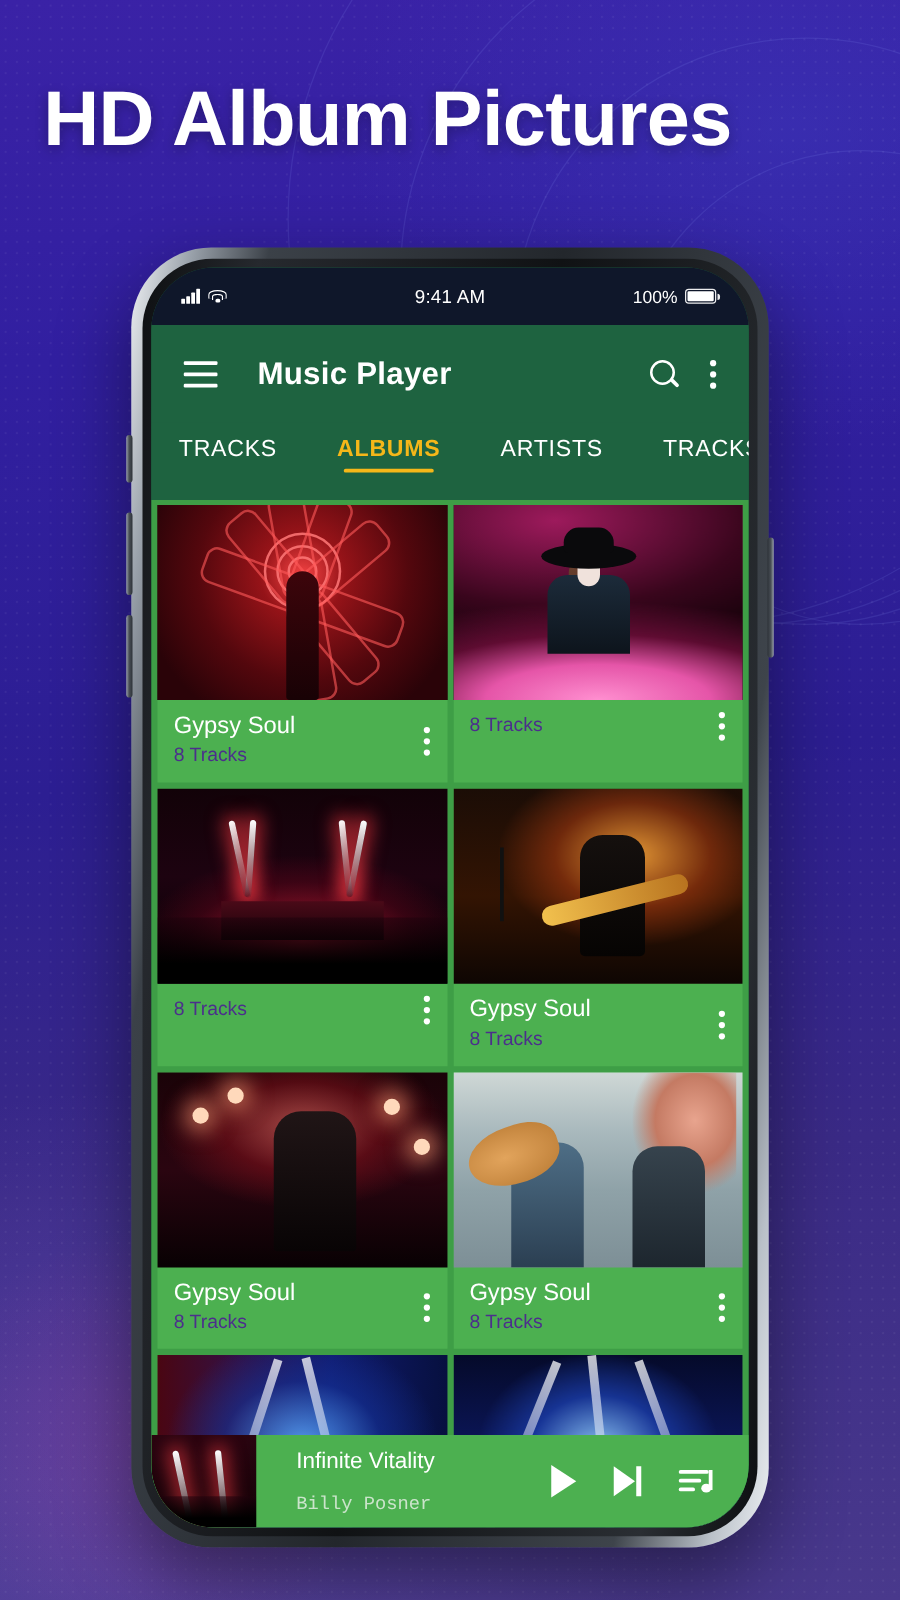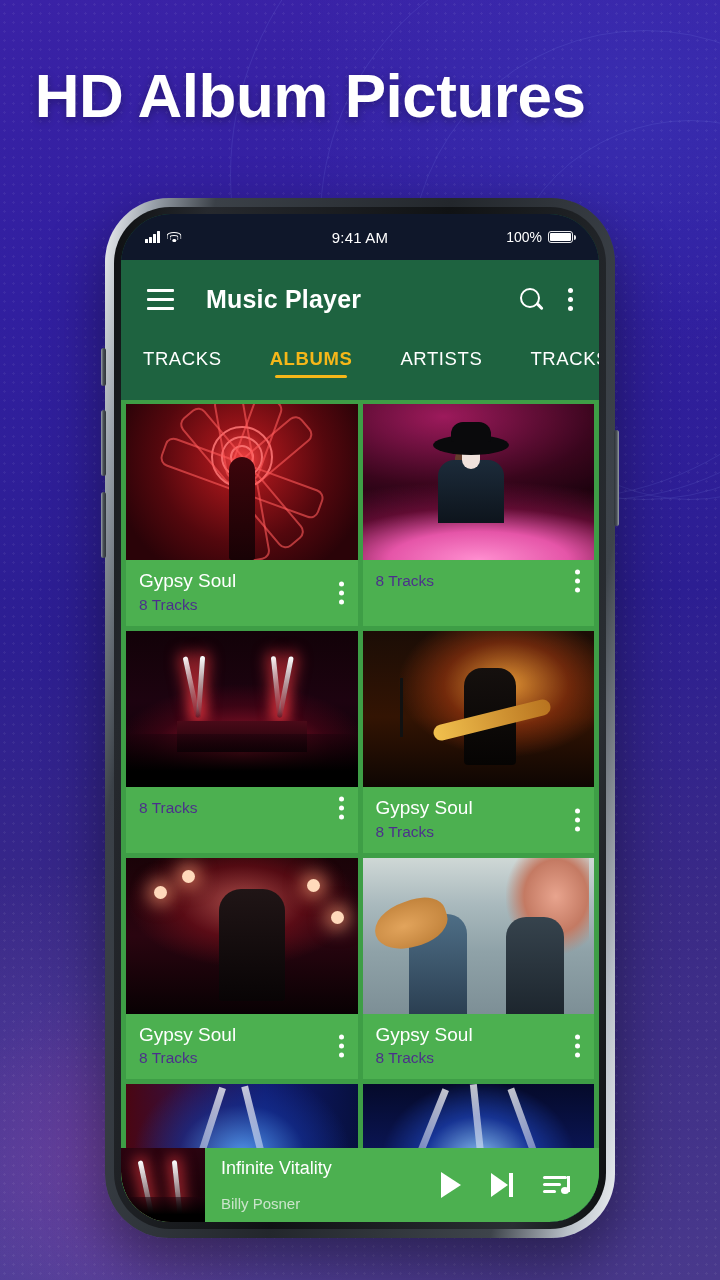--- a/index.html
+++ b/index.html
@@ -206,23 +206,23 @@
     background:linear-gradient(rgba(255,255,255,.75), rgba(120,190,255,0)); }
 
   
   .nowplaying {
     position:absolute; left:0; right:0; bottom:0; height:74px;
     background:#4cb050; display:flex; align-items:center;
     border-radius:0 0 50px 50px; overflow:hidden;
   }
   .np-art { width:84px; height:74px; flex:none; position:relative; overflow:hidden;
     background:linear-gradient(#2a0410,#120206); }
-  .np-text { flex:1; padding-left:16px; min-width:0; }
+  .np-text { flex:1; padding-left:32px; min-width:0; }
   .np-title { color:#fff; font-size:18px; line-height:1.2; white-space:nowrap; overflow:hidden; }
-  .np-artist { color:#d9ead9; font-size:15px; margin-top:16px; opacity:.9; }
+  .np-artist { color:#d9ead9; font-size:15px; margin-top:16px; opacity:.9;font-family:Liberation Mono, monospace; }
   .np-ctrls { display:flex; align-items:center; gap:30px; padding-right:30px; }
   .ic-play { width:0; height:0; border-left:20px solid #fff;
     border-top:13px solid transparent; border-bottom:13px solid transparent; cursor:pointer; }
   .ic-next { position:relative; width:22px; height:24px; cursor:pointer; }
   .ic-next:before { content:""; position:absolute; left:0; top:0; width:0; height:0;
     border-left:17px solid #fff; border-top:12px solid transparent; border-bottom:12px solid transparent; }
   .ic-next:after { content:""; position:absolute; right:0; top:0; width:4px; height:24px; background:#fff; }
   .ic-queue { position:relative; width:26px; height:22px; cursor:pointer; }
   .ic-queue i { position:absolute; left:0; height:2.8px; background:#fff; border-radius:2px; display:block; }
   .ic-queue i:nth-child(1){top:2px;width:24px}

